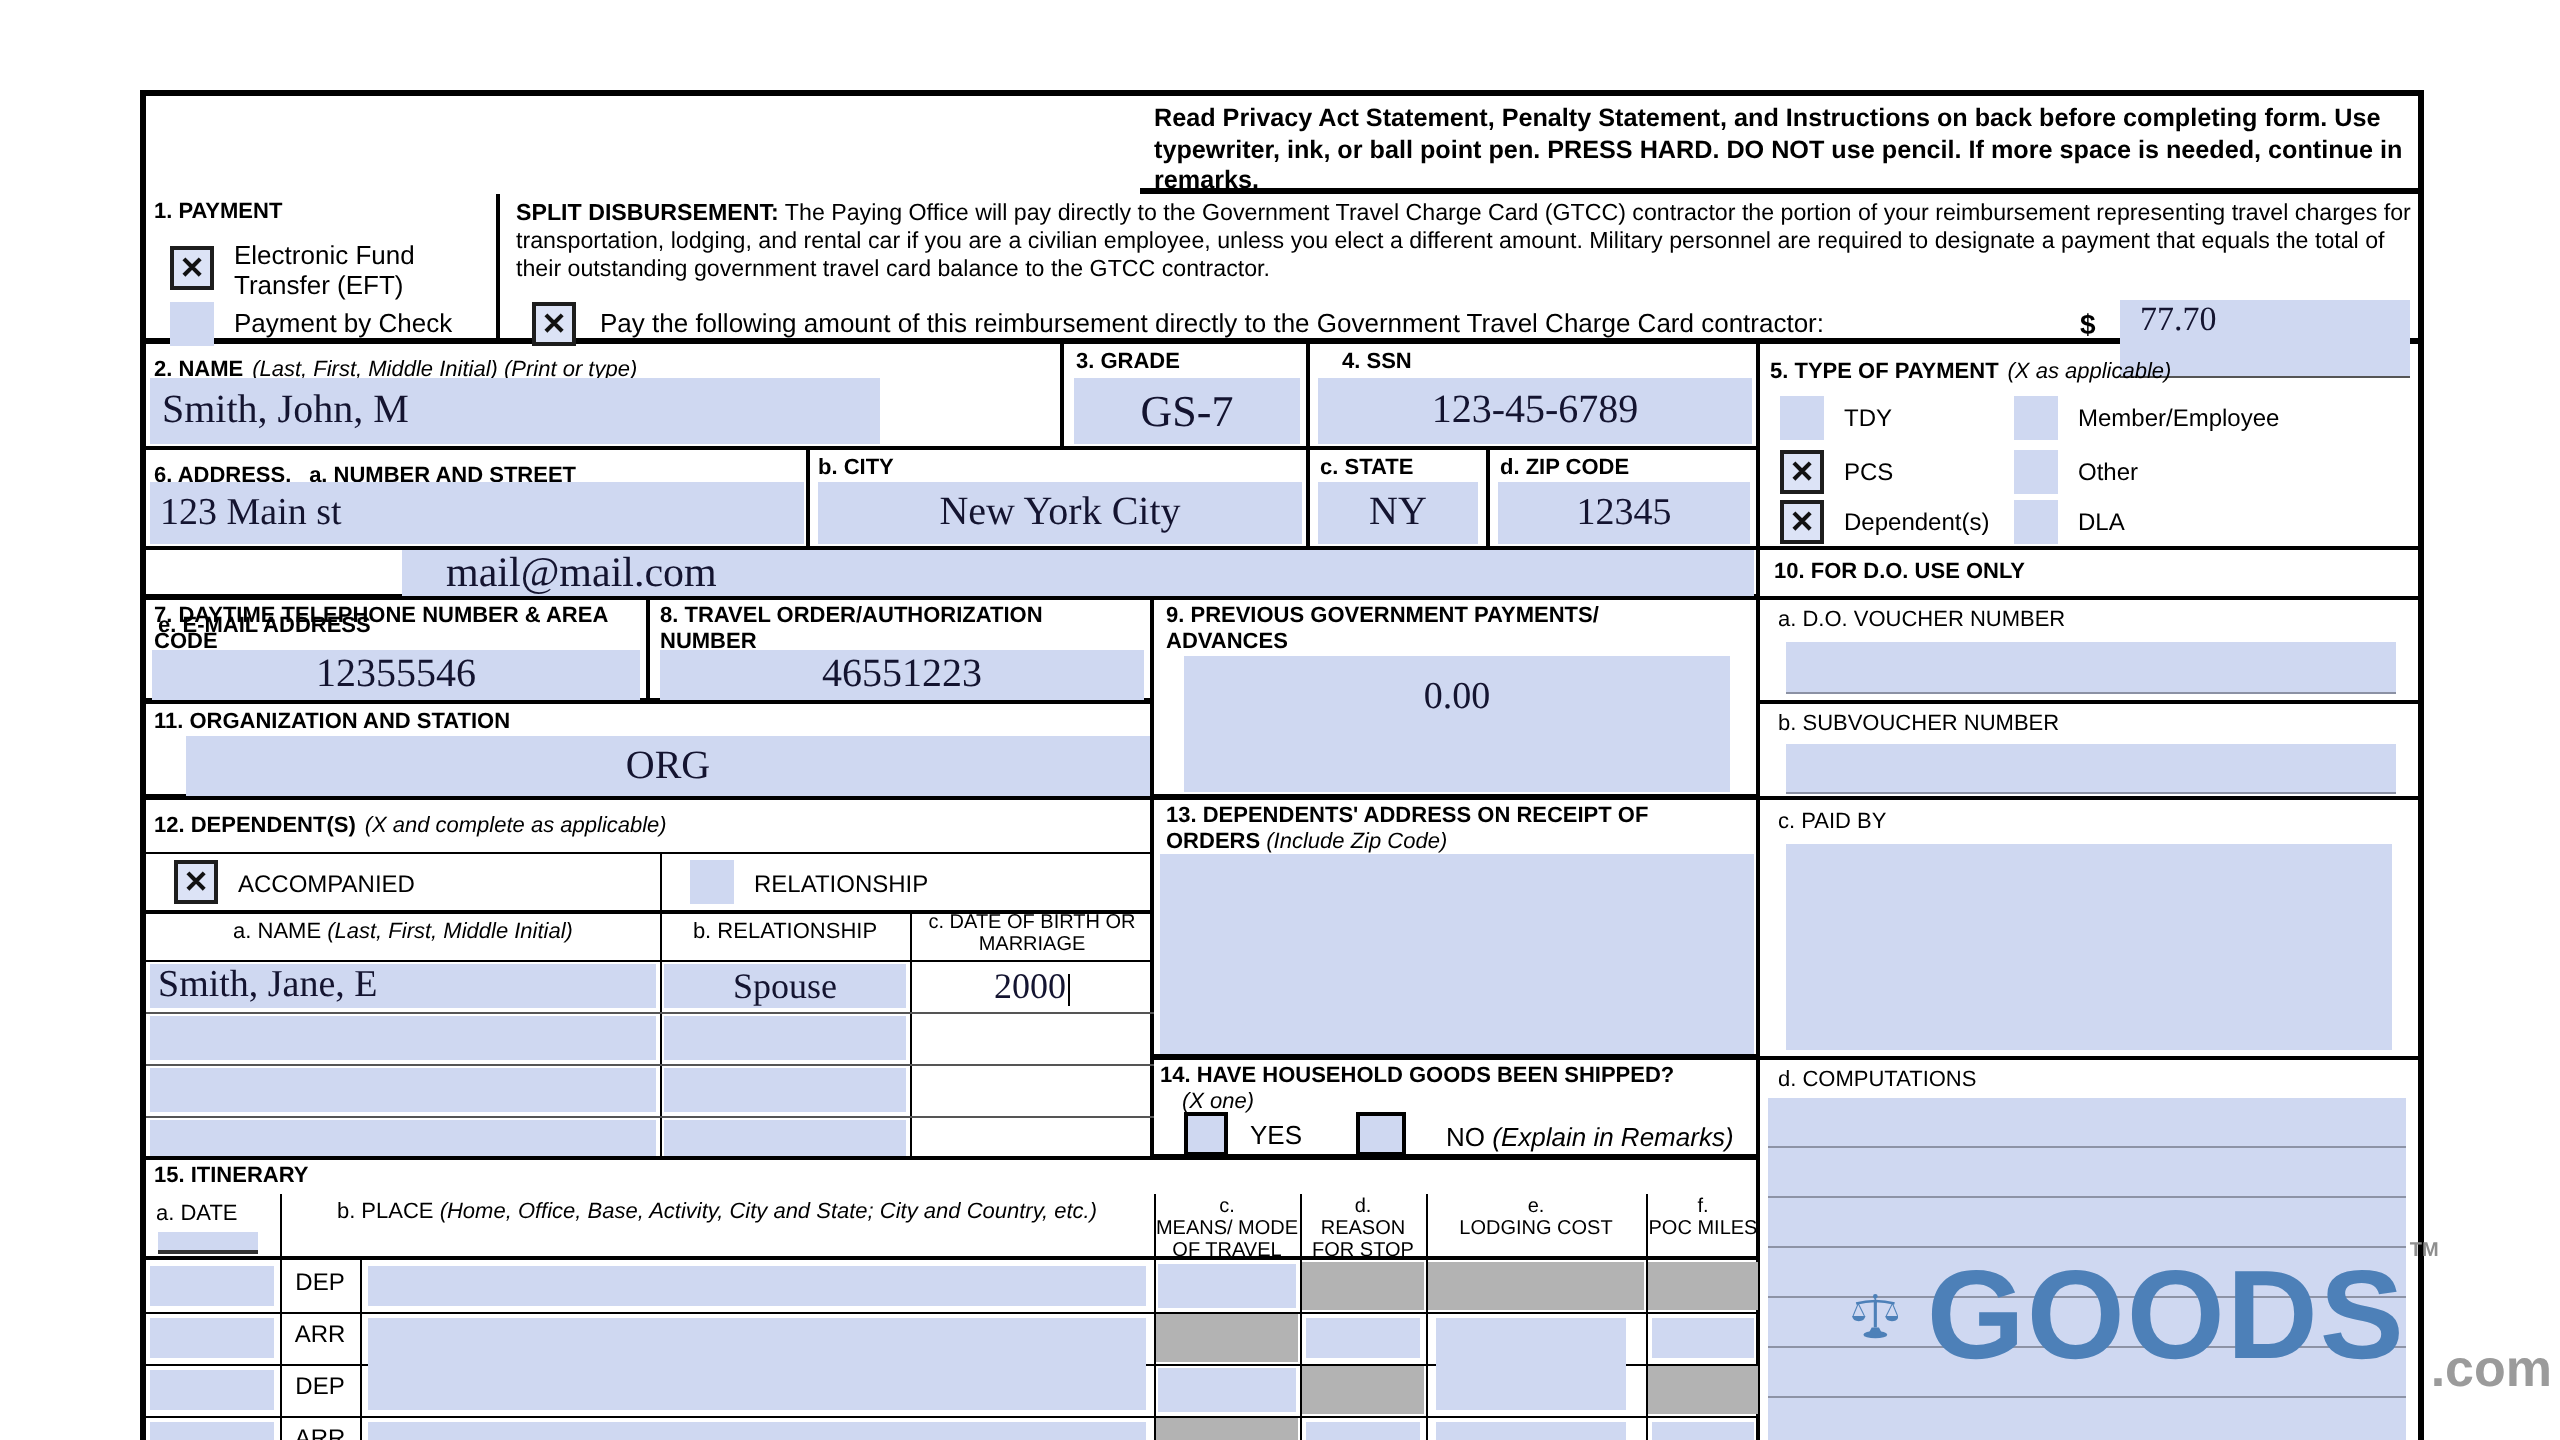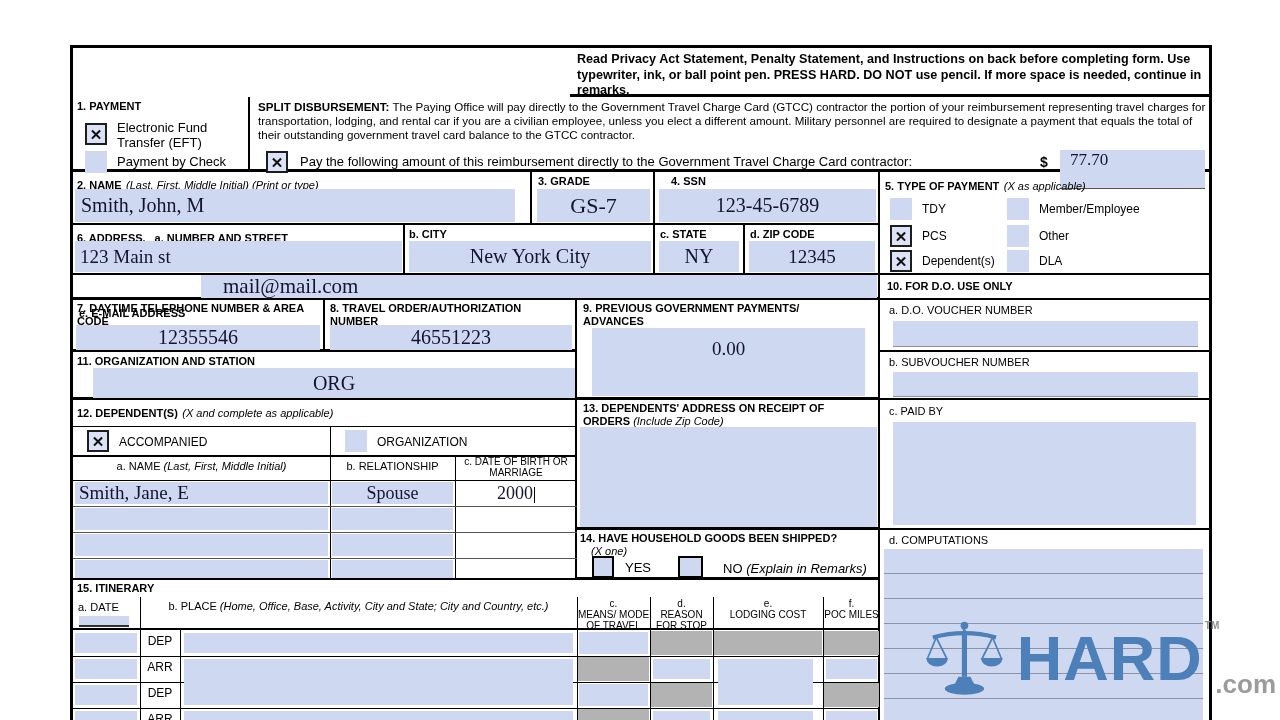--- a/index.html
+++ b/index.html
@@ -56,21 +56,21 @@
     <div class="cb ck" style="left:16px;top:54px;">✕</div>
     <div class="lbn" style="position:absolute;left:50px;top:58px;font-size:13px;">Pay the following amount of this reimbursement directly to the Government Travel Charge Card contractor:</div>
     <div class="lb" style="position:absolute;left:790px;top:57px;font-size:14px;">$</div>
     <div class="field" style="left:810px;top:53px;width:145px;height:39px;border-bottom:1px solid #555;">
       <span class="sv" style="font-size:17px;padding-left:10px;">77.70</span>
     </div>
   </div>
 
   <div class="cell" style="left:0;top:124px;width:459px;height:53px;border-right:2px solid #000;border-bottom:2px solid #000;">
     <div style="position:absolute;left:4px;top:3px;"><span class="lb">2. NAME</span> <span class="lbn it" style="font-size:11px;">(Last, First, Middle Initial) (Print or type)</span></div>
-    <div class="field" style="left:2px;top:17px;width:440px;height:33px;">
+    <div class="field" style="left:2px;top:17px;width:365px;height:33px;">
       <span class="sv" style="font-size:20px;line-height:33px;padding-left:6px;">Smith, John, M</span>
     </div>
   </div>
   <div class="cell" style="left:459px;top:124px;width:123px;height:53px;border-right:2px solid #000;border-bottom:2px solid #000;">
     <div class="lb" style="position:absolute;left:6px;top:3px;">3. GRADE</div>
     <div class="field" style="left:5px;top:17px;width:113px;height:33px;text-align:center;">
       <span class="sv" style="font-size:22px;line-height:33px;">GS-7</span>
     </div>
   </div>
   <div class="cell" style="left:582px;top:124px;width:225px;height:53px;border-right:2px solid #000;border-bottom:2px solid #000;">
@@ -165,21 +165,21 @@
     <div class="lbn" style="position:absolute;left:9px;top:4px;">b. SUBVOUCHER NUMBER</div>
     <div class="field" style="left:13px;top:20px;width:305px;height:25px;border-bottom:1px solid #8b91a4;"></div>
   </div>
 
   <div class="cell" style="left:0;top:352px;width:504px;height:180px;border-right:2px solid #000;border-bottom:2px solid #000;">
     <div style="position:absolute;left:4px;top:3px;"><span class="lb">12. DEPENDENT(S)</span> <span class="lbn it">(X and complete as applicable)</span></div>
     <div class="hl" style="left:0;top:26px;width:504px;height:1px;"></div>
     <div class="cb ck" style="left:14px;top:30px;">✕</div>
     <div class="lbn" style="position:absolute;left:46px;top:36px;font-size:12px;">ACCOMPANIED</div>
     <div class="cb" style="left:272px;top:30px;"></div>
-    <div class="lbn" style="position:absolute;left:304px;top:36px;font-size:12px;">ORGANIZATION</div>
+    <div class="lbn" style="position:absolute;left:304px;top:36px;font-size:12px;">RELATIONSHIP</div>
     <div class="hl" style="left:0;top:55px;width:504px;height:2px;"></div>
 
     <div style="position:absolute;left:0;top:60px;width:257px;text-align:center;font-size:11px;"><span>a. NAME</span> <span class="it">(Last, First, Middle Initial)</span></div>
     <div class="lbn" style="position:absolute;left:257px;top:60px;width:125px;text-align:center;font-size:11px;">b. RELATIONSHIP</div>
     <div class="lbn" style="position:absolute;left:384px;top:56px;width:118px;text-align:center;font-size:10px;line-height:1.1;">c. DATE OF BIRTH OR MARRIAGE</div>
     <div class="hl" style="left:0;top:80px;width:504px;height:1px;"></div>
     <div class="vl" style="left:257px;top:26px;width:1px;height:154px;"></div>
     <div class="vl" style="left:382px;top:55px;width:1px;height:125px;"></div>
 
     <div class="field" style="left:2px;top:82px;width:253px;height:22px;">
@@ -294,17 +294,17 @@
        <line x1="12" y1="20" x2="2" y2="44" stroke-width="2"></line>
        <line x1="12" y1="20" x2="24" y2="44" stroke-width="2"></line>
        <path d="M0 44 L26 44 Q24 54 13 54 Q2 54 0 44 Z" stroke="none"></path>
        <line x1="78" y1="20" x2="66" y2="44" stroke-width="2"></line>
        <line x1="78" y1="20" x2="88" y2="44" stroke-width="2"></line>
        <path d="M64 44 L90 44 Q88 54 77 54 Q66 54 64 44 Z" stroke="none"></path>
        <path d="M38 66 L52 66 L57 76 L33 76 Z" stroke="none"></path>
        <ellipse cx="45" cy="80" rx="23" ry="7" stroke="none"></ellipse>
      </g>
    </svg>
-   <span class="logo-word">HARD</span>
+   <span class="logo-word">GOODS</span>
    <span class="logo-tm" style="align-self:flex-start;margin-top:14px;">TM</span>
    <span class="logo-com">.com</span>
  </div>
 </div>
 
 </body></html>

